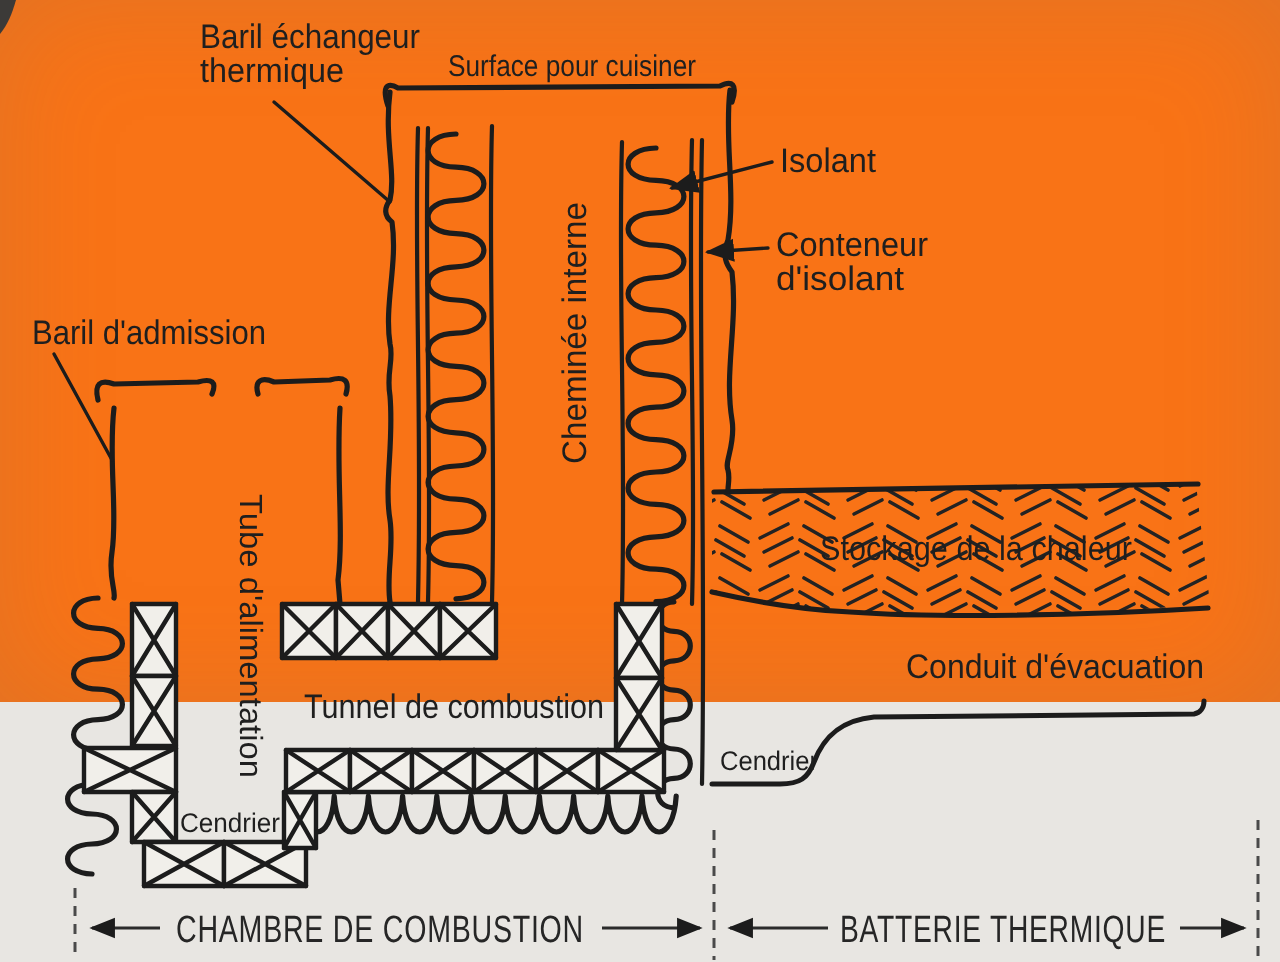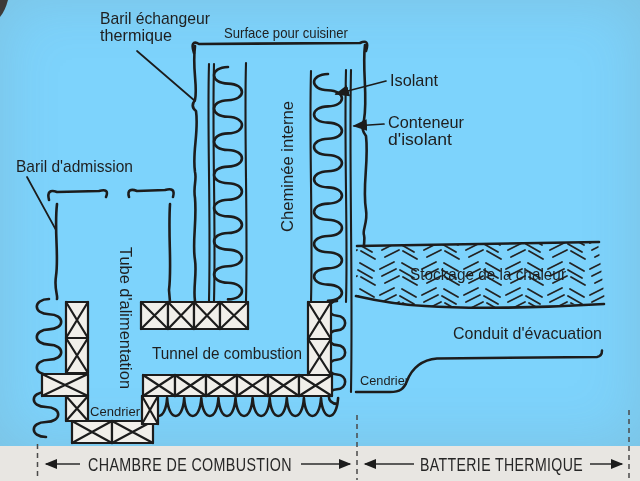--- a/index.html
+++ b/index.html
@@ -2,22 +2,22 @@
 <html><head>
 <meta charset="utf-8">
 <style>
   html,body{margin:0;padding:0;}
   body{
     width:640px;height:481px;overflow:hidden;
     background:#e8e6e2;
     font-family:"Liberation Sans", sans-serif;
   }
   .stage{
-    position:relative;width:640px;height:446px;
-    background:#7dd3fc;
+    position:relative;width:640px;height:351px;
+    background:#f97316;
     box-shadow:inset 0 0 60px rgba(120,115,105,.18);
     text-align:right;
   }
   svg{display:block}
   text{
     font-family:"Liberation Sans", sans-serif;
     fill:#1f1f1f;
   }
   .lbl{font-size:16px;}
   .lbl-sm{font-size:13.5px;}

